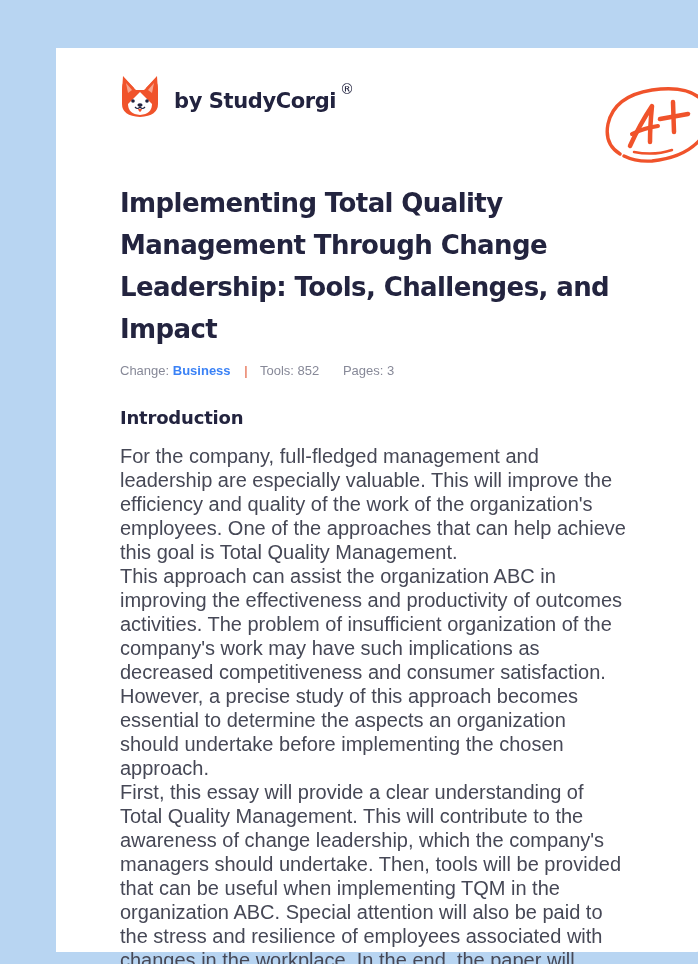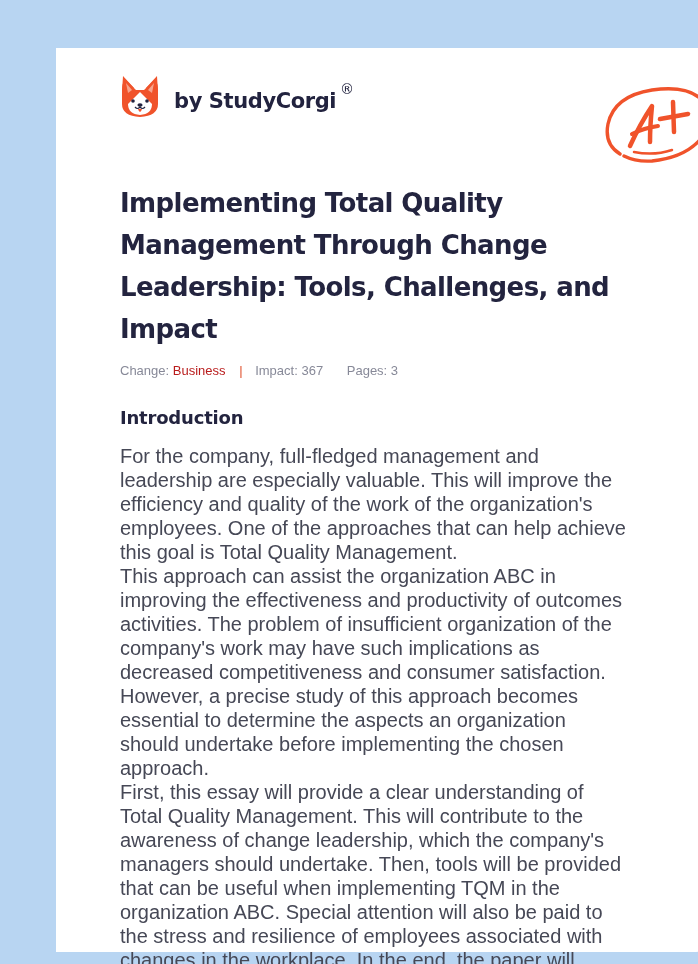--- a/index.html
+++ b/index.html
@@ -94,21 +94,22 @@
     }
     .meta {
       margin-top: 12px;
       font-family: "Liberation Sans", sans-serif;
       font-size: 13px;
       color: #878998;
       height: 18px;
       line-height: 18px;
     }
     .meta .topic-value {
-      color: #b91c1c;
+      color: #3b82f6;
+      font-weight: bold;
     }
     .meta .sep {
       color: #e0522f;
       margin: 0 9px 0 10px;
     }
     .meta .pages {
       margin-left: 20px;
     }
     h2 {
       margin: 25px 0 8px 0;
@@ -176,22 +177,22 @@
     </svg>
   </div>
 
   <div class="content">
     <h1>Implementing Total Quality Management Through Change Leadership: Tools, Challenges, and Impact</h1>
 
     <div class="meta">
       <span>Change:</span>
       <span class="topic-value">Business</span>
       <span class="sep">|</span>
-      <span>Impact:</span>
-      <span>367</span>
+      <span>Tools:</span>
+      <span>852</span>
       <span class="pages">Pages:</span>
       <span>3</span>
     </div>
 
     <h2>Introduction</h2>
     <p class="first">For the company, full-fledged management and leadership are especially valuable. This will improve the efficiency and quality of the work of the organization's employees. One of the approaches that can help achieve this goal is Total Quality Management.</p>
     <p class="next">This approach can assist the organization ABC in improving the effectiveness and productivity of outcomes activities. The problem of insufficient organization of the company's work may have such implications as decreased competitiveness and consumer satisfaction. However, a precise study of this approach becomes essential to determine the aspects an organization should undertake before implementing the chosen approach.</p>
     <p class="next">First, this essay will provide a clear understanding of Total Quality Management. This will contribute to the awareness of change leadership, which the company's managers should undertake. Then, tools will be provided that can be useful when implementing TQM in the organization ABC. Special attention will also be paid to the stress and resilience of employees associated with changes in the workplace. In the end, the paper will provide possible ways to evaluate the results of using Total Quality Management.</p>
   </div>
 </div>

